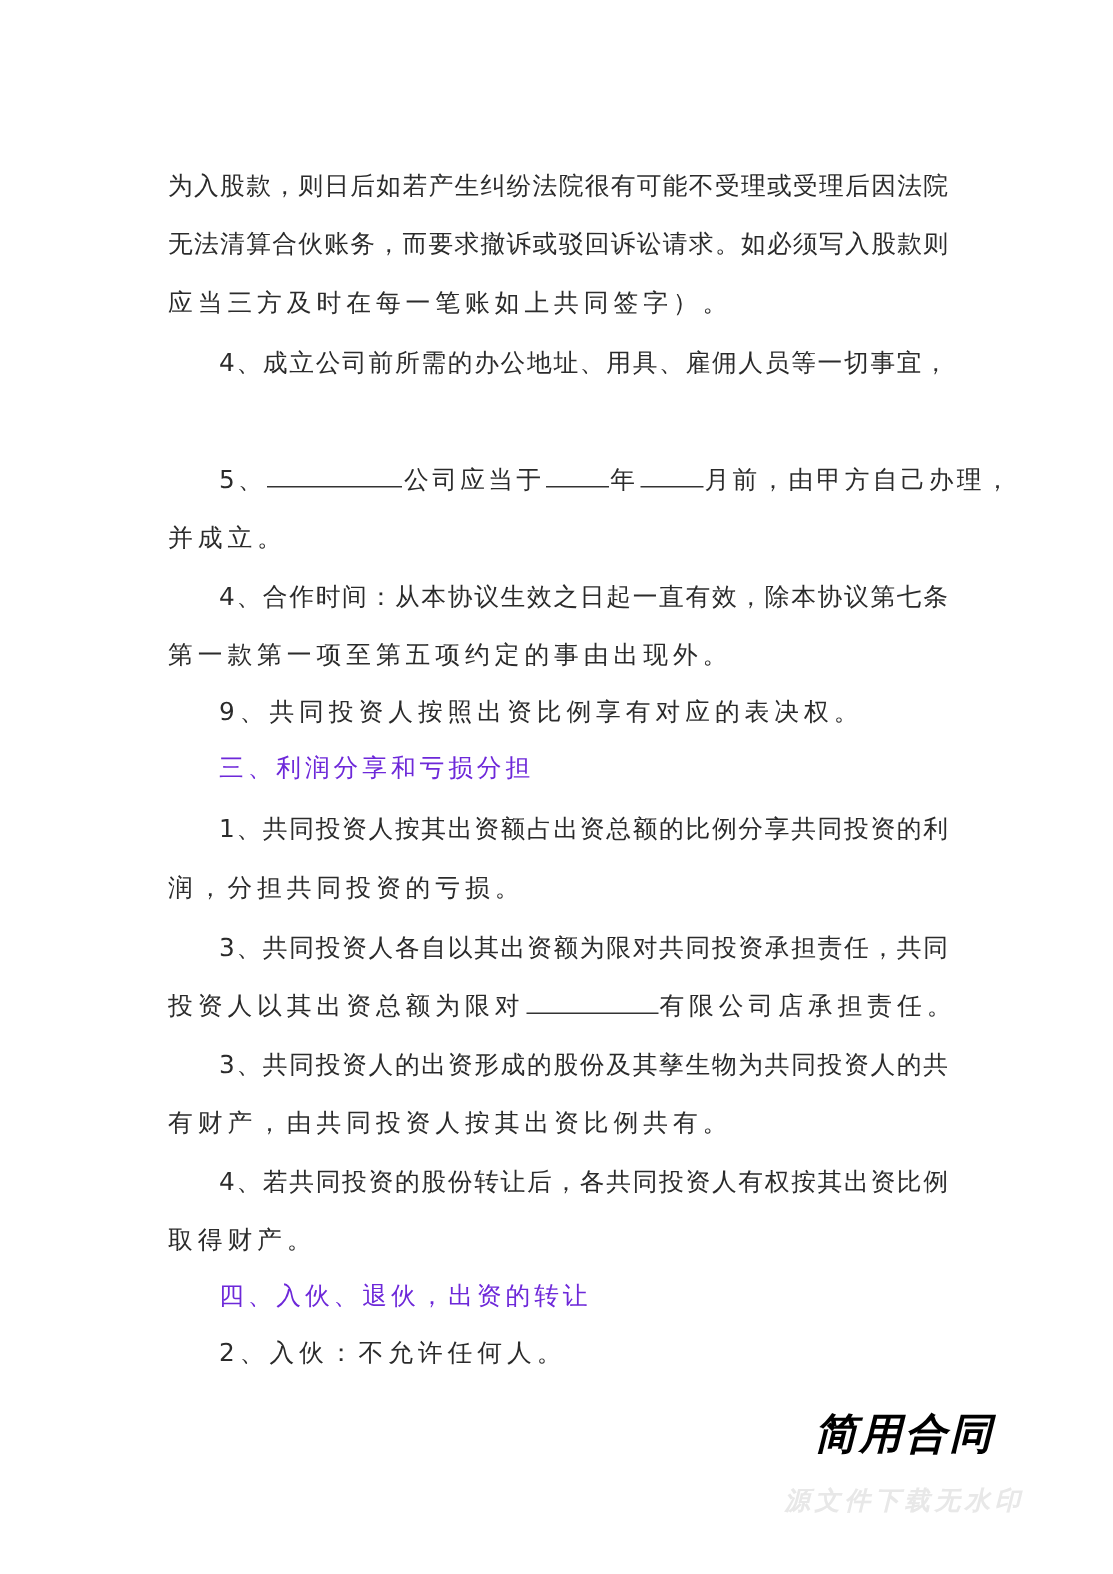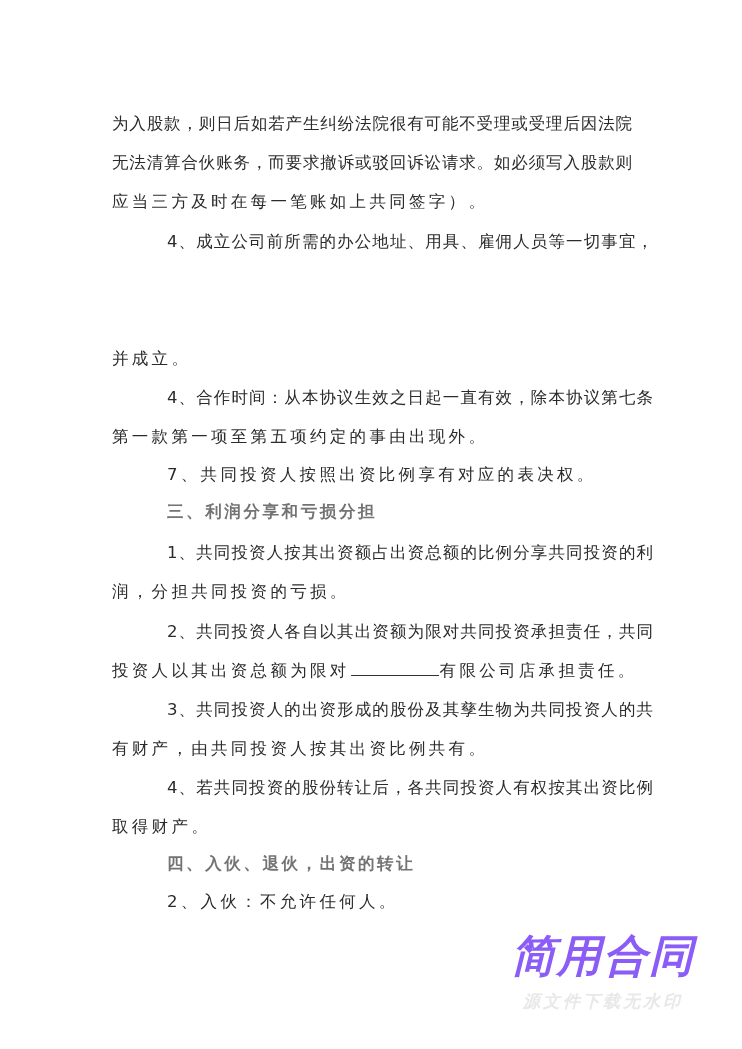--- a/index.html
+++ b/index.html
@@ -25,29 +25,29 @@
     position: absolute;
     left: 112px;
     width: 520px;
     height: 24px;
     line-height: 24px;
     font-size: 16.5px;
     letter-spacing: 3.3px;
     white-space: nowrap;
     color: #2b2b2b;
   }
-  .line.indent { left: 146px; width: 486px; margin-left: 21px; }
+  .line.indent { left: 146px; width: 486px; }
   .line.justify {
     text-align: justify;
     text-align-last: justify;
     letter-spacing: 0;
   }
   .line.heading {
-    font-weight: bold;
-    color: #737373;
+    font-weight: normal;
+    color: #6d28d9;
     letter-spacing: 2.6px;
   }
   .blank {
     display: inline-block;
     border-bottom: 1px solid #333;
     height: 16px;
     vertical-align: baseline;
     margin: 0 1px;
   }
   .watermark {
@@ -56,57 +56,60 @@
     top: 918px;
     width: 190px;
     text-align: center;
     color: #e6e6e6;
     font-family: "DejaVu Sans", sans-serif;
     font-style: italic;
     font-weight: bold;
     user-select: none;
   }
   .watermark .wm-title {
-    font-size: 44px;
+    font-size: 28px;
     letter-spacing: 2px;
     line-height: 44px;
-    color: #8b5cf6;
+    color: #000000;
   }
   .watermark .wm-sub {
     font-size: 17px;
     letter-spacing: 3px;
     line-height: 26px;
     margin-top: 10px;
     color: #e8e8e8;
   }
 </style>
 </head>
 <body>
 
 <div class="page">
 
   <div class="line justify" style="top:96px">为入股款，则日后如若产生纠纷法院很有可能不受理或受理后因法院</div>
   <div class="line justify" style="top:135px">无法清算合伙账务，而要求撤诉或驳回诉讼请求。如必须写入股款则</div>
   <div class="line" style="top:174px">应当三方及时在每一笔账如上共同签字）。</div>
 
   <div class="line indent justify" style="top:214px">4、成立公司前所需的办公地址、用具、雇佣人员等一切事宜，</div>
 
+  <div class="line indent" style="top:292px; letter-spacing:2.2px">
+    <span>5、</span><span class="blank" style="width:90px"></span><span>公司应当于</span><span class="blank" style="width:42px"></span><span>年</span><span class="blank" style="width:42px"></span><span>月前，由甲方自己办理，</span>
+  </div>
   <div class="line" style="top:331px">并成立。</div>
 
   <div class="line indent justify" style="top:370px">4、合作时间：从本协议生效之日起一直有效，除本协议第七条</div>
   <div class="line" style="top:409px">第一款第一项至第五项约定的事由出现外。</div>
 
-  <div class="line indent" style="top:447px">7、共同投资人按照出资比例享有对应的表决权。</div>
+  <div class="line indent" style="top:447px">9、共同投资人按照出资比例享有对应的表决权。</div>
 
   <div class="line indent heading" style="top:484px">三、利润分享和亏损分担</div>
 
   <div class="line indent justify" style="top:525px">1、共同投资人按其出资额占出资总额的比例分享共同投资的利</div>
   <div class="line" style="top:564px">润，分担共同投资的亏损。</div>
 
-  <div class="line indent justify" style="top:604px">2、共同投资人各自以其出资额为限对共同投资承担责任，共同</div>
+  <div class="line indent justify" style="top:604px">3、共同投资人各自以其出资额为限对共同投资承担责任，共同</div>
   <div class="line" style="top:643px">
     <span>投资人以其出资总额为限对</span><span class="blank" style="width:88px"></span><span>有限公司店承担责任。</span>
   </div>
 
   <div class="line indent justify" style="top:682px">3、共同投资人的出资形成的股份及其孳生物为共同投资人的共</div>
   <div class="line" style="top:721px">有财产，由共同投资人按其出资比例共有。</div>
 
   <div class="line indent justify" style="top:760px">4、若共同投资的股份转让后，各共同投资人有权按其出资比例</div>
   <div class="line indent heading" style="top:836px">四、入伙、退伙，出资的转让</div>
 

